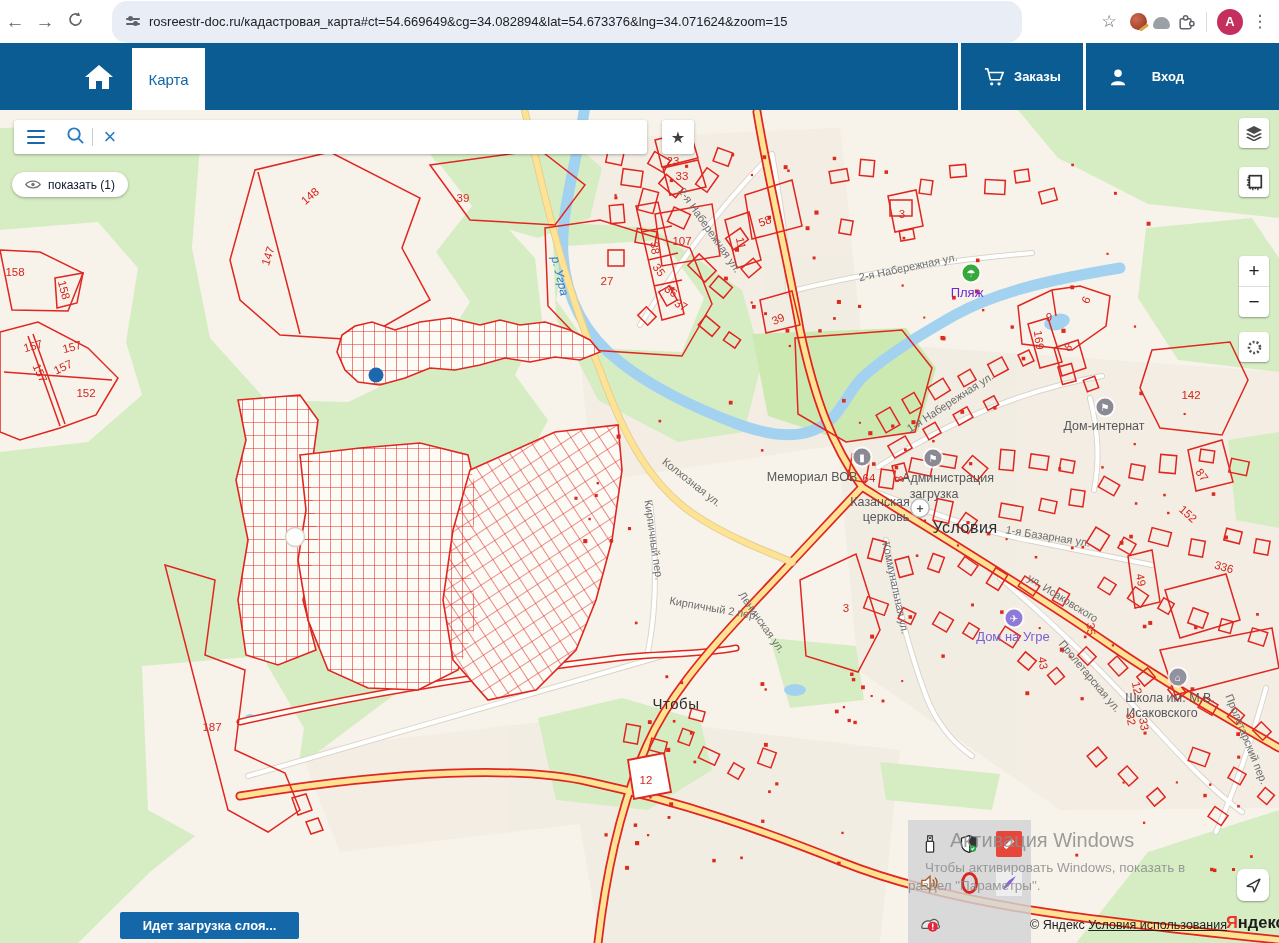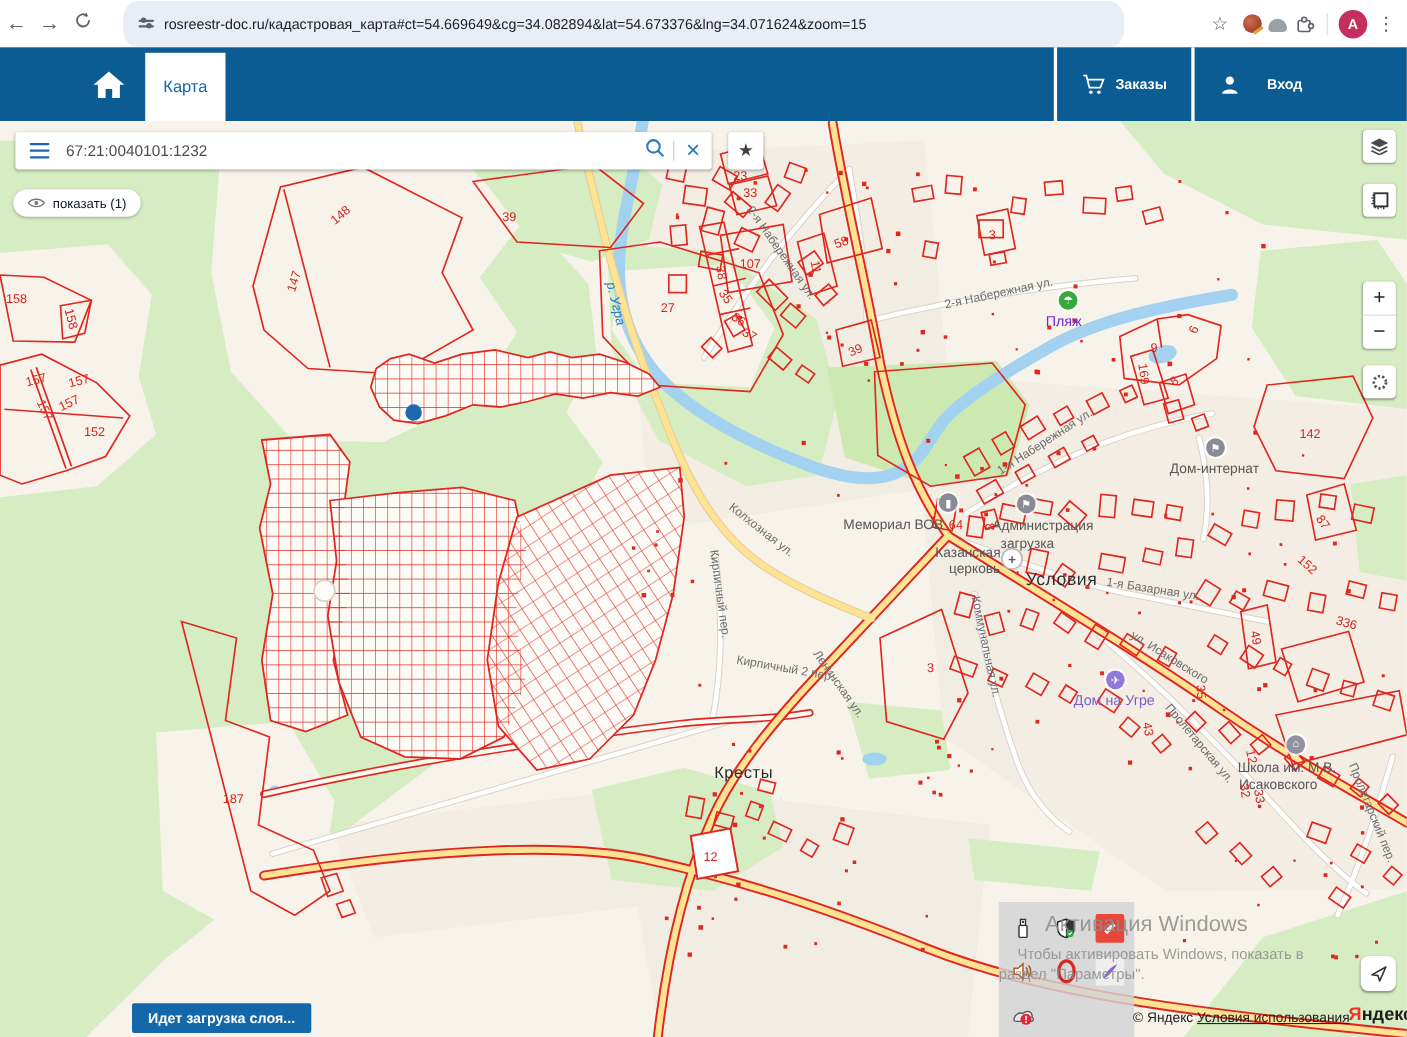--- a/index.html
+++ b/index.html
@@ -58,21 +58,21 @@
         box-shadow:0 1px 3px rgba(0,0,0,.3);display:flex;align-items:center;gap:7px;padding:0 13px;
         font-size:12px;color:#0f172a;cursor:pointer;}
   
   .mapbtn{position:absolute;left:1239px;width:30px;height:30px;background:#fff;border-radius:4px;z-index:6;
           box-shadow:0 1px 2px rgba(0,0,0,.35);display:flex;align-items:center;justify-content:center;cursor:pointer;}
   .zoomgrp{position:absolute;left:1239px;top:146px;width:30px;height:61px;background:#fff;border-radius:4px;z-index:6;
            box-shadow:0 1px 2px rgba(0,0,0,.35);display:flex;flex-direction:column;}
   .zoomgrp div{flex:1;display:flex;align-items:center;justify-content:center;font-size:19px;color:#222;cursor:pointer;}
   .zoomgrp .zin{border-bottom:1px solid #ddd;}
   
-  .loadbadge{position:absolute;left:120px;top:802px;width:163px;height:27px;background:#1468aa;color:#fff;z-index:7;
+  .loadbadge{position:absolute;left:120px;top:802px;width:179px;height:27px;background:#1468aa;color:#fff;z-index:7;
              font-size:13px;font-weight:bold;display:flex;align-items:center;justify-content:center;border-radius:2px;}
   .attr{position:absolute;left:1030px;top:808px;z-index:8;font-size:12.5px;color:#222;white-space:nowrap;}
   .attr a{color:#222;text-decoration:underline;cursor:pointer;}
   .ylogo{position:absolute;left:1226px;top:803px;z-index:8;font-size:16.5px;font-weight:bold;white-space:nowrap;}
   .ylogo .yl1{color:#f03226;} .ylogo .yl2{color:#1c1c1c;}
   .geobtn{position:absolute;left:1237px;top:759px;width:32px;height:32px;background:#fff;border-radius:7px;z-index:6;
           box-shadow:0 1px 2px rgba(0,0,0,.35);display:flex;align-items:center;justify-content:center;cursor:pointer;}
   
   .tray{position:absolute;left:908px;top:710px;width:123px;height:123px;background:rgba(211,211,213,.82);z-index:5;
         display:grid;grid-template-columns:repeat(3,1fr);align-items:center;justify-items:center;padding:4px 2px 0 2px;box-sizing:border-box;}
@@ -556,21 +556,21 @@
         <rect x="596.5902543067932" y="371.9473457336426" width="2.4492348194122315" height="2.4492348194122315"></rect>
         <rect x="594.741096496582" y="383.98963928222656" width="3.02246670126915" height="3.02246670126915"></rect>
         <rect x="588.4019422531128" y="407.8401470184326" width="2.4123458564281464" height="2.4123458564281464"></rect>
       </g>
     <circle cx="295" cy="427" r="9.5" fill="#fdfdfb" stroke="#d8d2c6" stroke-width="1.5"></circle>
     <circle cx="376" cy="265" r="7.5" fill="#1c67ad"></circle>
   </svg>
 
   <div id="map-labels">
       <span class="maplabel town" style="left: 965px; top: 418px; font-size: 16px; transform: translate(-50%, -50%) rotate(0deg);">Условия</span>
-      <span class="maplabel town" style="left: 676px; top: 593px; font-size: 15px; transform: translate(-50%, -50%) rotate(0deg);">Кресты</span>
+      <span class="maplabel town" style="left: 676px; top: 593px; font-size: 15px; transform: translate(-50%, -50%) rotate(0deg);">Чтобы</span>
       <span class="maplabel street" style="left: 692px; top: 372px; transform: translate(-50%, -50%) rotate(38deg);">Колхозная ул.</span>
       <span class="maplabel street" style="left: 654px; top: 430px; transform: translate(-50%, -50%) rotate(82deg);">Кирпичный пер.</span>
       <span class="maplabel street" style="left: 714px; top: 498px; transform: translate(-50%, -50%) rotate(10deg);">Кирпичный 2 пер.</span>
       <span class="maplabel street" style="left: 762px; top: 512px; transform: translate(-50%, -50%) rotate(55deg);">Ленинская ул.</span>
       <span class="maplabel street" style="left: 710px; top: 120px; transform: translate(-50%, -50%) rotate(55deg);">2-я Набережная ул.</span>
       <span class="maplabel street" style="left: 908px; top: 157px; transform: translate(-50%, -50%) rotate(-12deg);">2-я Набережная ул.</span>
       <span class="maplabel street" style="left: 950px; top: 292px; transform: translate(-50%, -50%) rotate(-33deg);">1-я Набережная ул.</span>
       <span class="maplabel street" style="left: 1048px; top: 426px; transform: translate(-50%, -50%) rotate(9deg);">1-я Базарная ул.</span>
       <span class="maplabel street" style="left: 896px; top: 478px; transform: translate(-50%, -50%) rotate(78deg);">Коммунальная ул.</span>
       <span class="maplabel street" style="left: 1063px; top: 488px; transform: translate(-50%, -50%) rotate(32deg);">ул. Исаковского</span>
@@ -637,21 +637,20 @@
   <div class="poi-ic" style="left:920px;top:398px;background:#fff;color:#555;box-shadow:0 0 0 1.5px #b9b9bf;font-weight:bold;font-size:12px;">+</div>
   <div class="poi-ic" style="left:1178px;top:567px;background:#9191a0;">⌂</div>
   <div class="poi-ic" style="left:862px;top:347px;background:#8a8a95;">▮</div>
 
   <div class="searchbar">
     <span class="burger">
         <i></i>
         <i></i>
         <i></i>
       </span>
-    <input class="search-input" value="67:21:0040101:1232" style="">
     <span class="sb-ic">
       <svg width="19" height="19" viewBox="0 0 20 20">
         <circle cx="8.5" cy="8.5" r="6" fill="none" stroke="#2b7ac0" stroke-width="2"></circle>
         <path d="M13 13 L18 18" stroke="#2b7ac0" stroke-width="2"></path>
       </svg>
     </span>
     <span class="sb-div"></span>
     <span class="sb-ic close-x">×</span>
   </div>
   <div class="starbtn">★</div>

